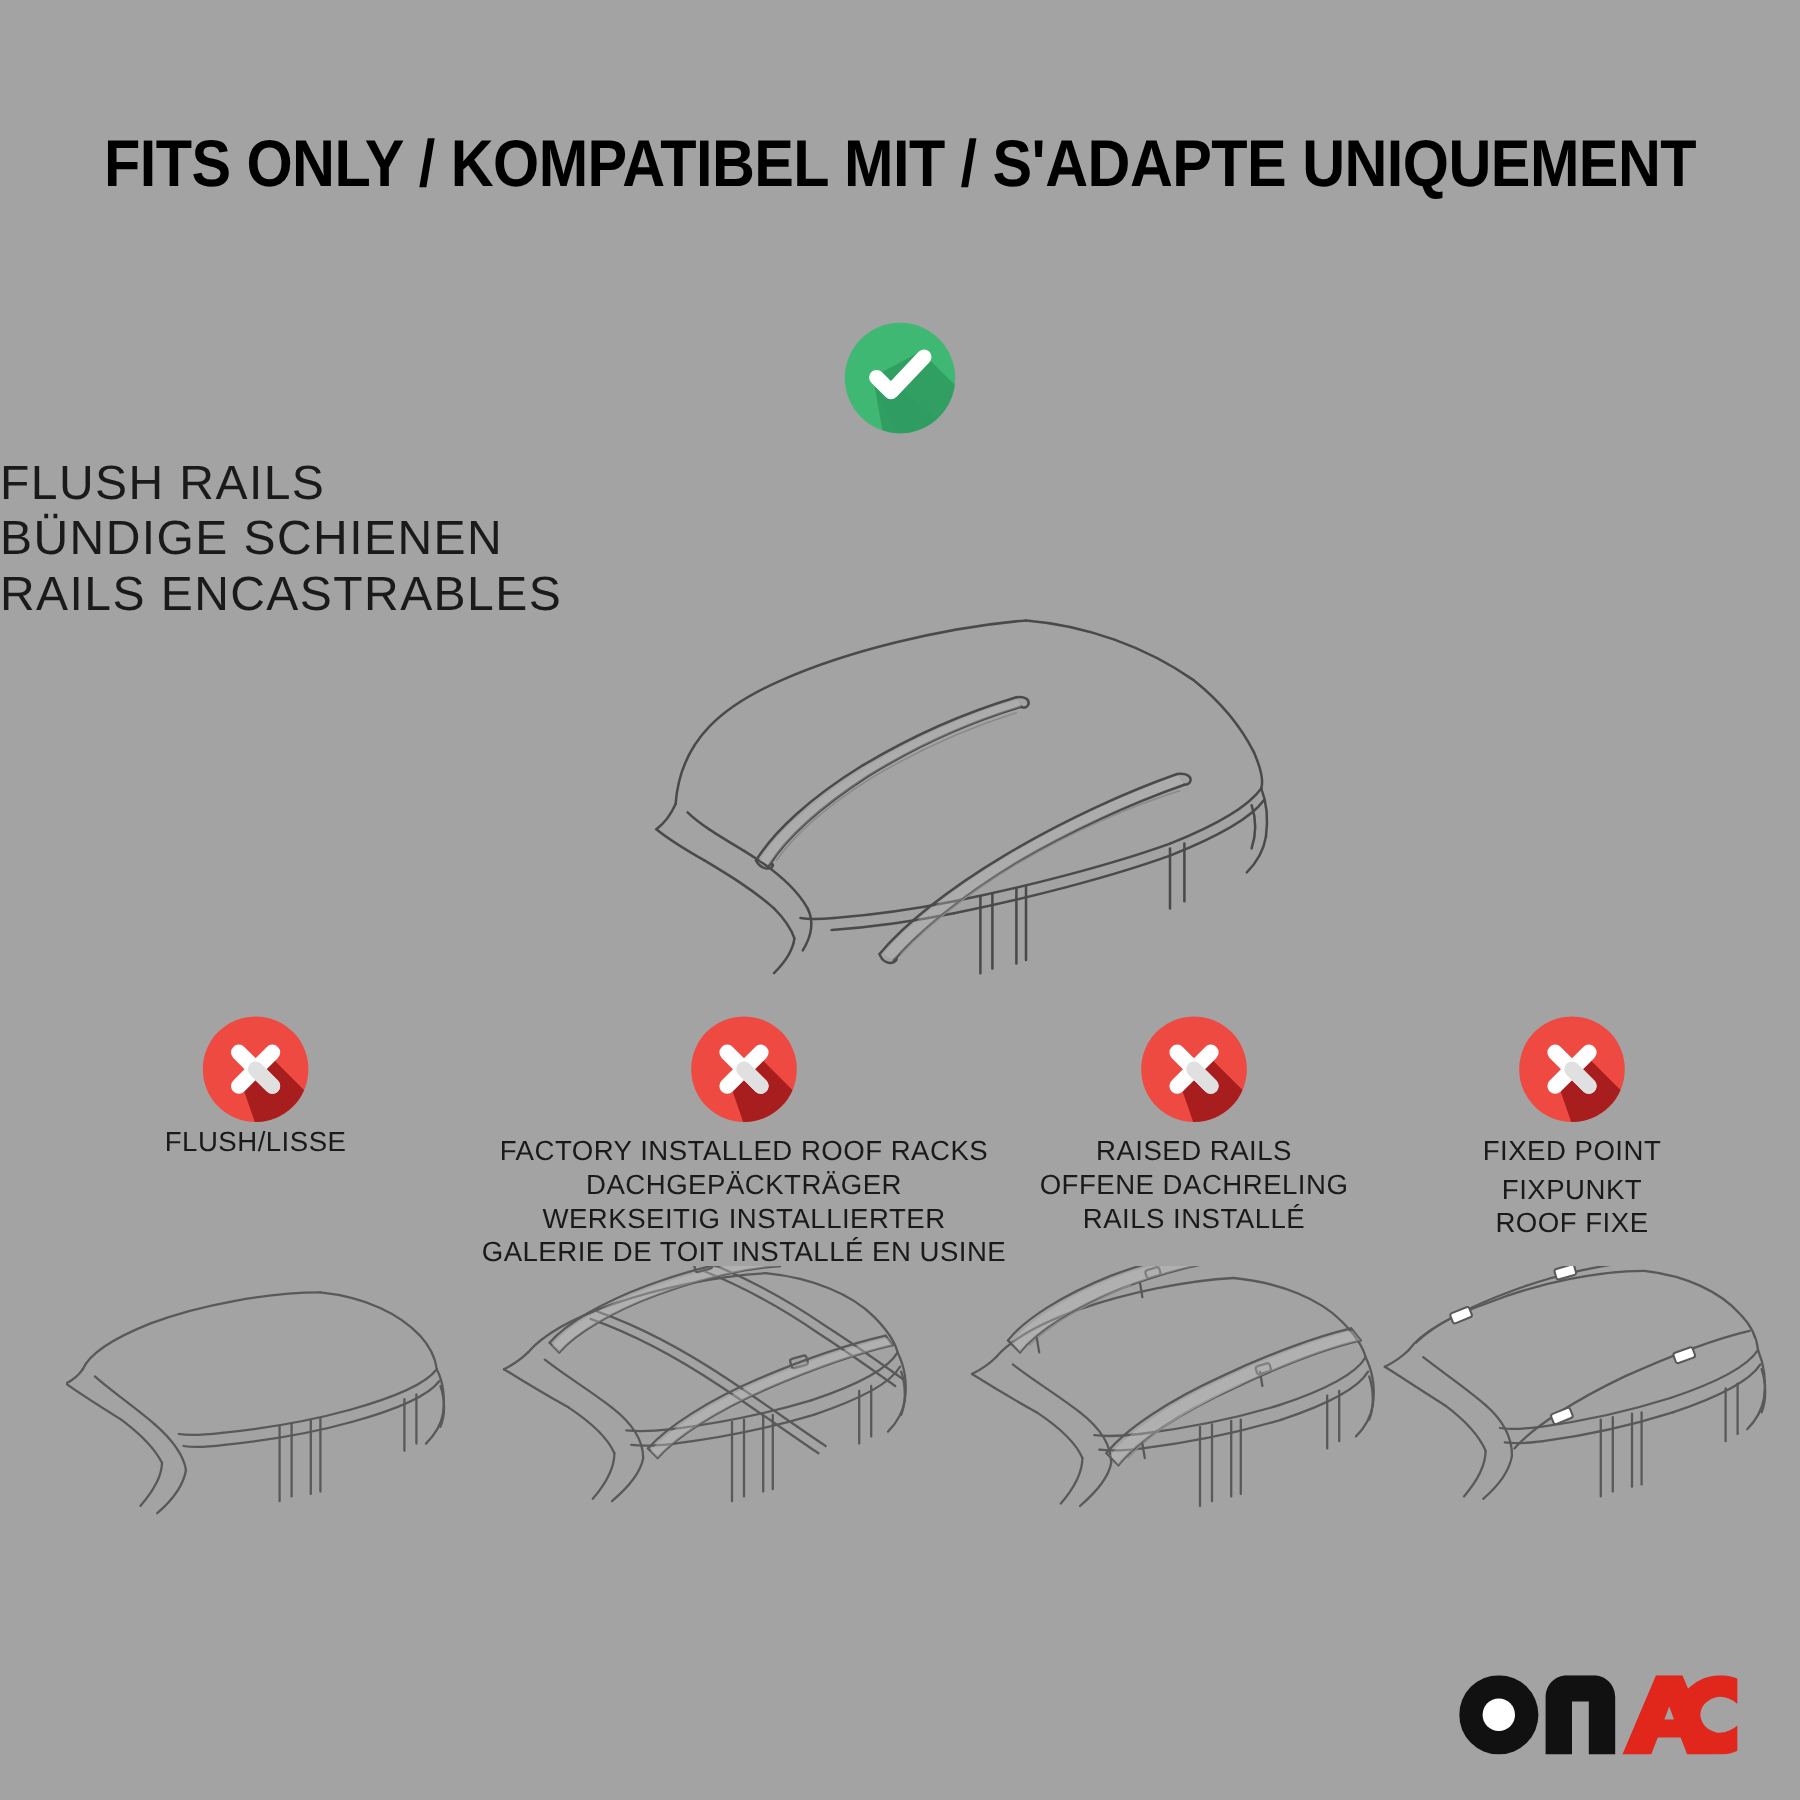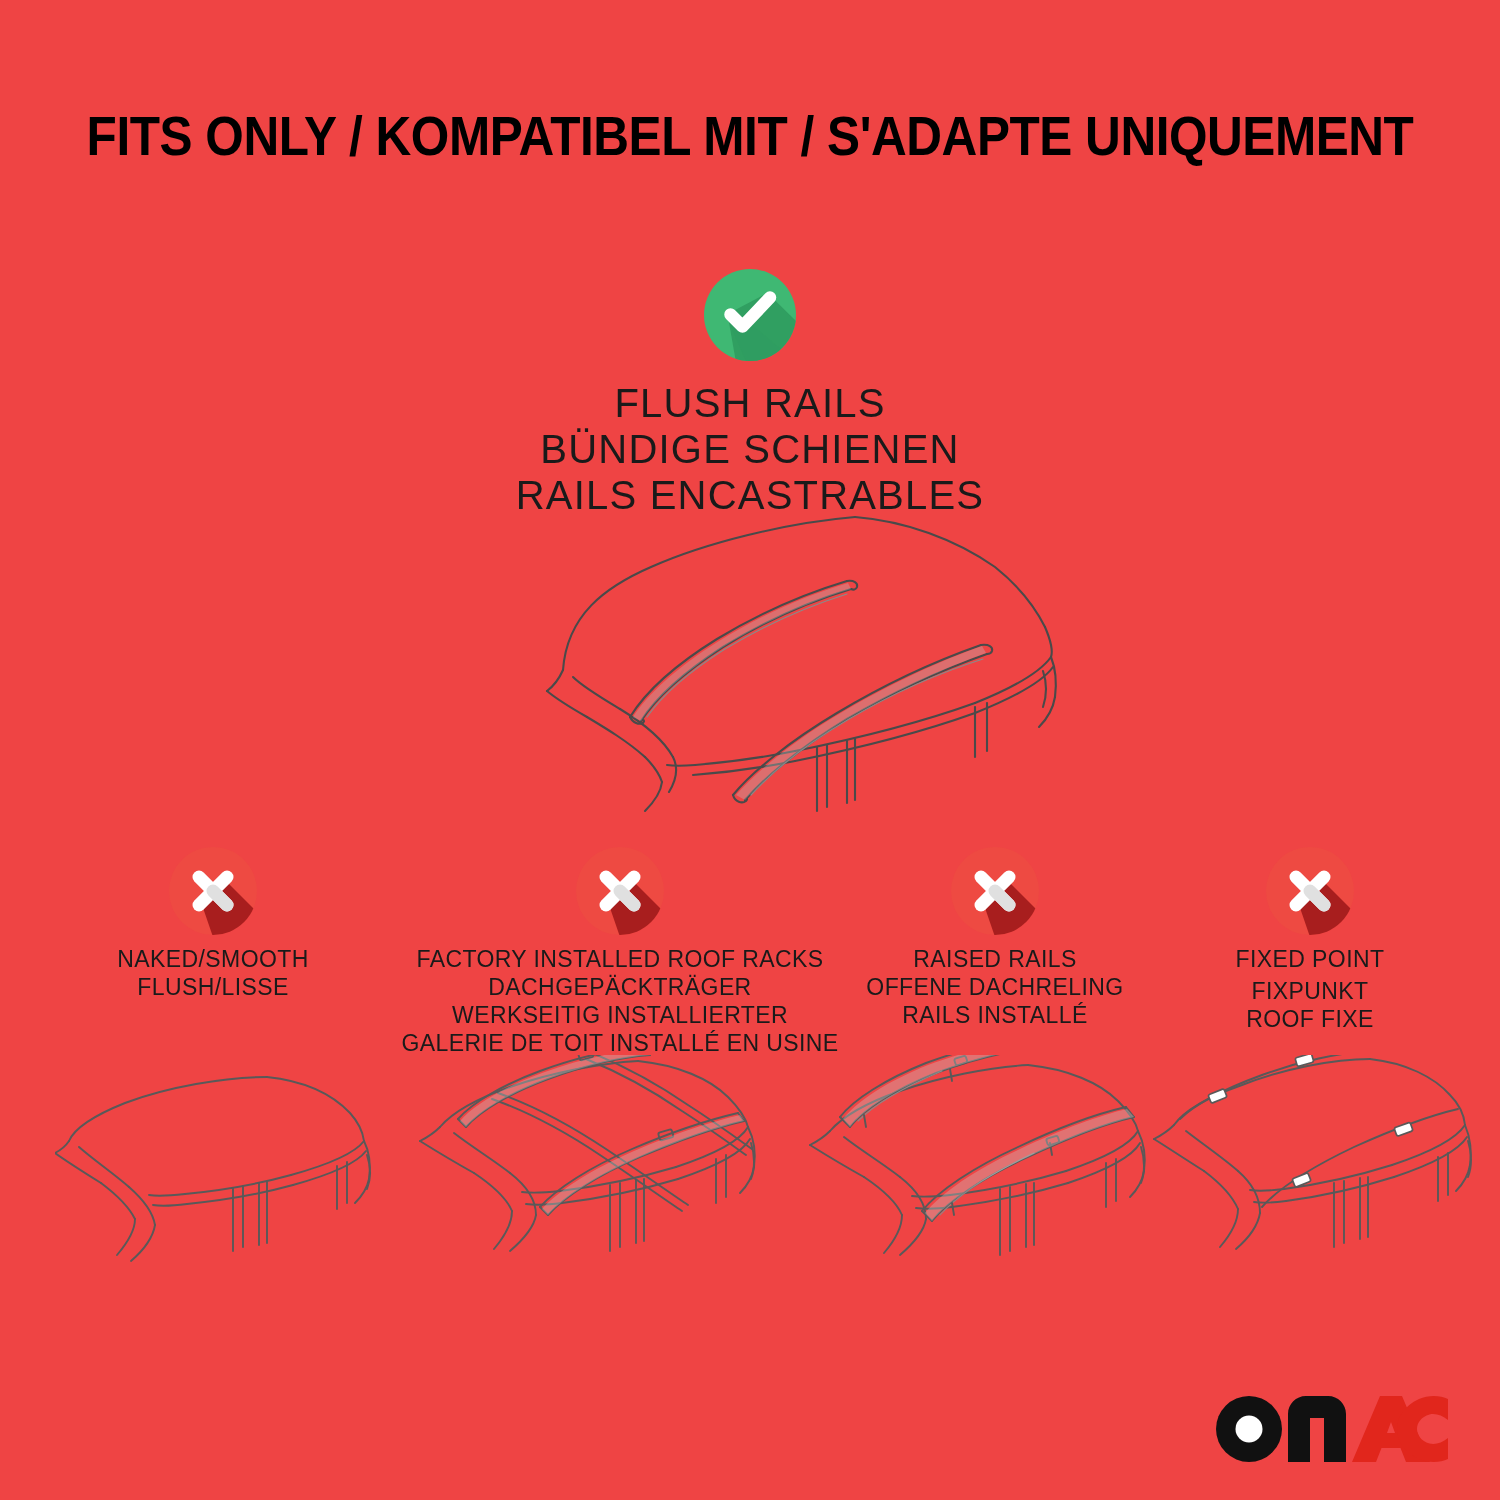--- a/index.html
+++ b/index.html
@@ -2,42 +2,41 @@
 <html><head>
 <meta charset="utf-8">
 <style>
   * { box-sizing: border-box; margin: 0; padding: 0; }
   html, body {
     width: 1500px; height: 1500px;
     background: #ffffff;
     font-family: "Liberation Sans", sans-serif;
     overflow: hidden;
   }
-  .page { position: relative; width: 1500px; height: 1500px; background: #ef4444; }
+  .page { position: relative; width: 1500px; height: 1500px; background: #a3a3a3; }
 
   
   .title {
     position: absolute;
     left: 0; right: 0; top: 104px;
     text-align: center;
     font-family: "Liberation Sans", sans-serif;
     font-weight: bold;
     font-size: 55px;
     line-height: 64px;
     letter-spacing: -0.5px;
     color: #000000;
     transform: scaleX(0.90);
     white-space: nowrap;
   }
 
   
   .ok-block {
     position: absolute;
     left: 0; right: 0; top: 262px;
-    text-align: center;
   }
   .ok-icon { display: block; margin: 0 auto; }
 
   .ok-text {
     margin-top: 12px;
     font-family: "Liberation Sans", sans-serif;
     font-weight: 400;
     font-size: 40px;
     line-height: 46px;
     letter-spacing: 1.2px;
@@ -203,21 +202,20 @@
         <circle cx="46" cy="46" r="44" fill="#ee4a42"></circle>
         <g clip-path="url(#xc1)">
           <path d="M57 34 L92 69 L92 92 L46 92 L34 57 Z" fill="#a81e1e"></path>
         </g>
         <g clip-path="url(#xc1)">
           <path d="M32 32 L60 60" stroke="#ffffff" stroke-width="13" stroke-linecap="round"></path>
           <path d="M60 32 L32 60" stroke="#ffffff" stroke-width="13" stroke-linecap="round"></path>
           <path d="M46 46 L60 60" stroke="#e0e0e0" stroke-width="13" stroke-linecap="round"></path>
         </g>
       </svg>
-      <div class="bad-label">NAKED/SMOOTH</div>
       <div class="bad-label" style="margin-top:0">FLUSH/LISSE</div>
     </div>
 
     <div class="bad-item i2">
       <svg class="x-icon" width="92" height="92" viewBox="0 0 92 92">
         <defs>
             <clipPath id="xc2">
               <circle cx="46" cy="46" r="44"></circle>
             </clipPath>
           </defs>

